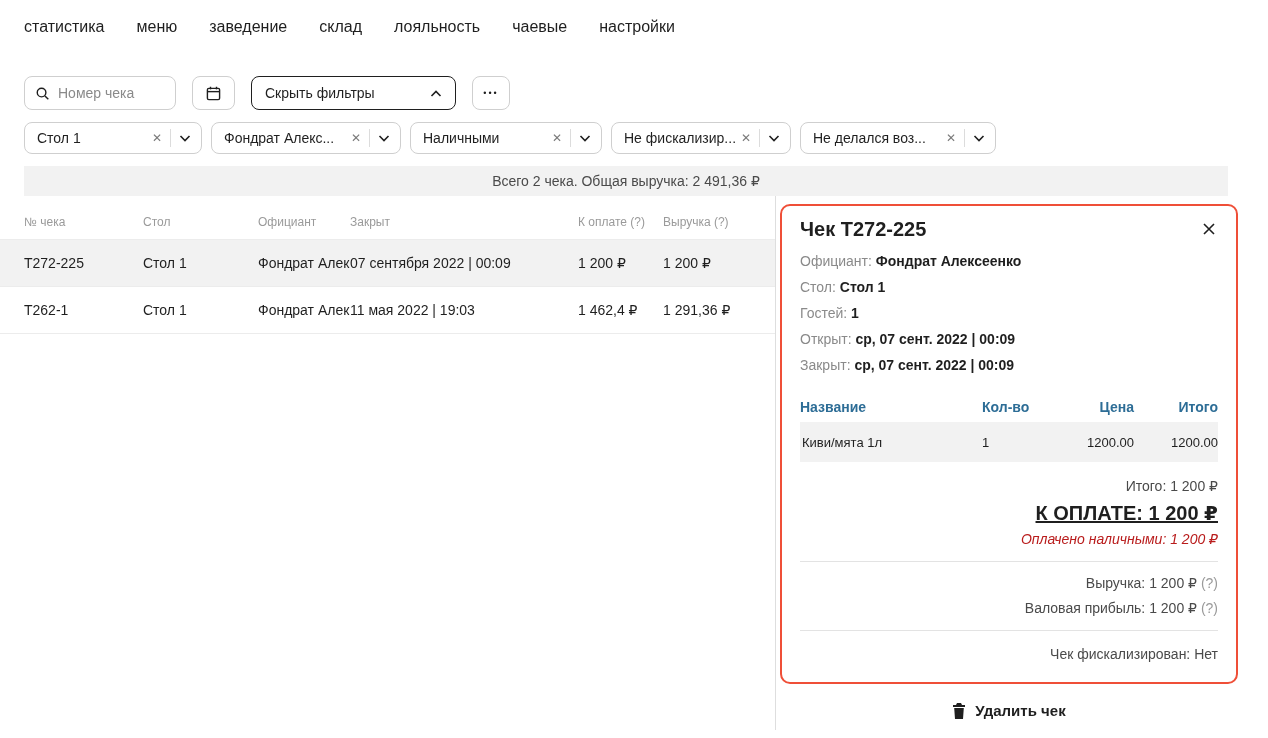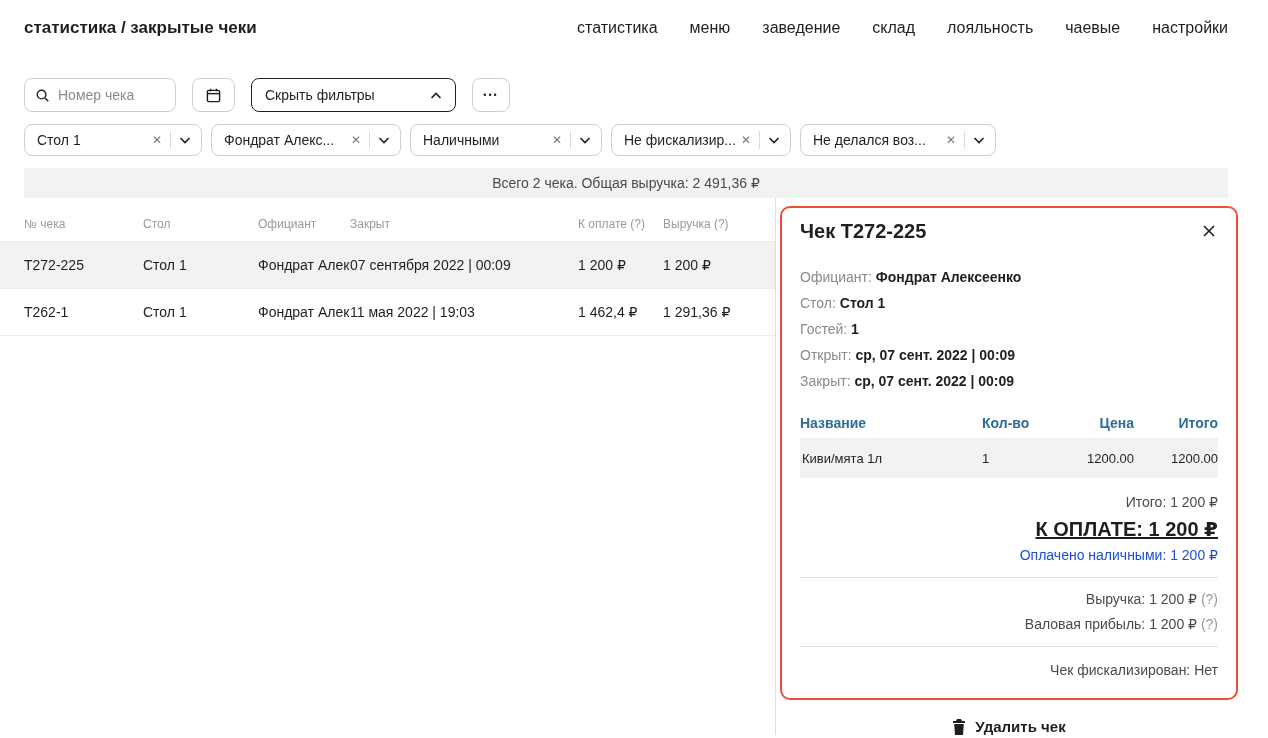--- a/index.html
+++ b/index.html
@@ -87,56 +87,55 @@
   
   .detail-col { flex: 1; border-left: 1px solid #dedede; padding: 8px 30px 0 4px; }
   .detail-panel {
     border: 2px solid #ef4f38; border-radius: 10px;
     padding: 12px 18px 14px 18px;
     background: #fff;
   }
   .detail-head { display: flex; justify-content: space-between; align-items: flex-start; }
   .detail-title { font-size: 20px; font-weight: 600; }
   .close-btn { cursor: pointer; padding: 4px 2px; display: flex; }
-  .fields { margin-top: 21px; }
+  .fields { margin-top: 7px; }
   .field { font-size: 14px; line-height: 26px; white-space: nowrap; }
   .fl { color: #8a8a8a; }
   .fv { color: #1f1f1f; font-weight: 600; }
 
   .items { margin-top: 14px; }
   .items-head, .items-row {
     display: grid;
     grid-template-columns: 182px 70px 82px 1fr;
     align-items: center;
   }
   .items-head { height: 30px; font-size: 14px; font-weight: 700; color: #2d6d96; }
   .items-row { height: 40px; background: #f2f2f2; font-size: 13px; color: #1f1f1f; }
   .items-head .c3, .items-head .c4, .items-row .c3, .items-row .c4 { text-align: right; }
   .items-row .c1 { padding-left: 2px; }
 
   .totals { margin-top: 12px; text-align: right; }
   .t-line { font-size: 14px; line-height: 25px; color: #4a4a4a; }
   .t-line.pay { font-size: 20px; font-weight: 700; color: #1f1f1f; text-decoration: underline; line-height: 28px; }
-  .t-line.muted { color: #1d4ed8; }
+  .t-line.muted { color: #b91c1c; font-style: italic; }
   .t-line.fiscal { color: #4a4a4a; line-height: 28px; }
   .hint { color: #9a9a9a; }
   .t-sep { border-top: 1px solid #e3e3e3; margin: 9px 0; }
 
   .delete-row {
     display: flex; align-items: center; justify-content: center; gap: 9px;
     margin-top: 18px; font-size: 15px; font-weight: 600; cursor: pointer;
   }
 </style>
 </head>
 <body>
 
 <div class="page">
 
   <header class="topbar">
-    <div class="breadcrumb">статистика / закрытые чеки</div>
     <nav class="topnav">
       <a class="nav-item">статистика</a>
       <a class="nav-item">меню</a>
       <a class="nav-item">заведение</a>
       <a class="nav-item">склад</a>
       <a class="nav-item">лояльность</a>
       <a class="nav-item">чаевые</a>
       <a class="nav-item">настройки</a>
     </nav>
   </header>

